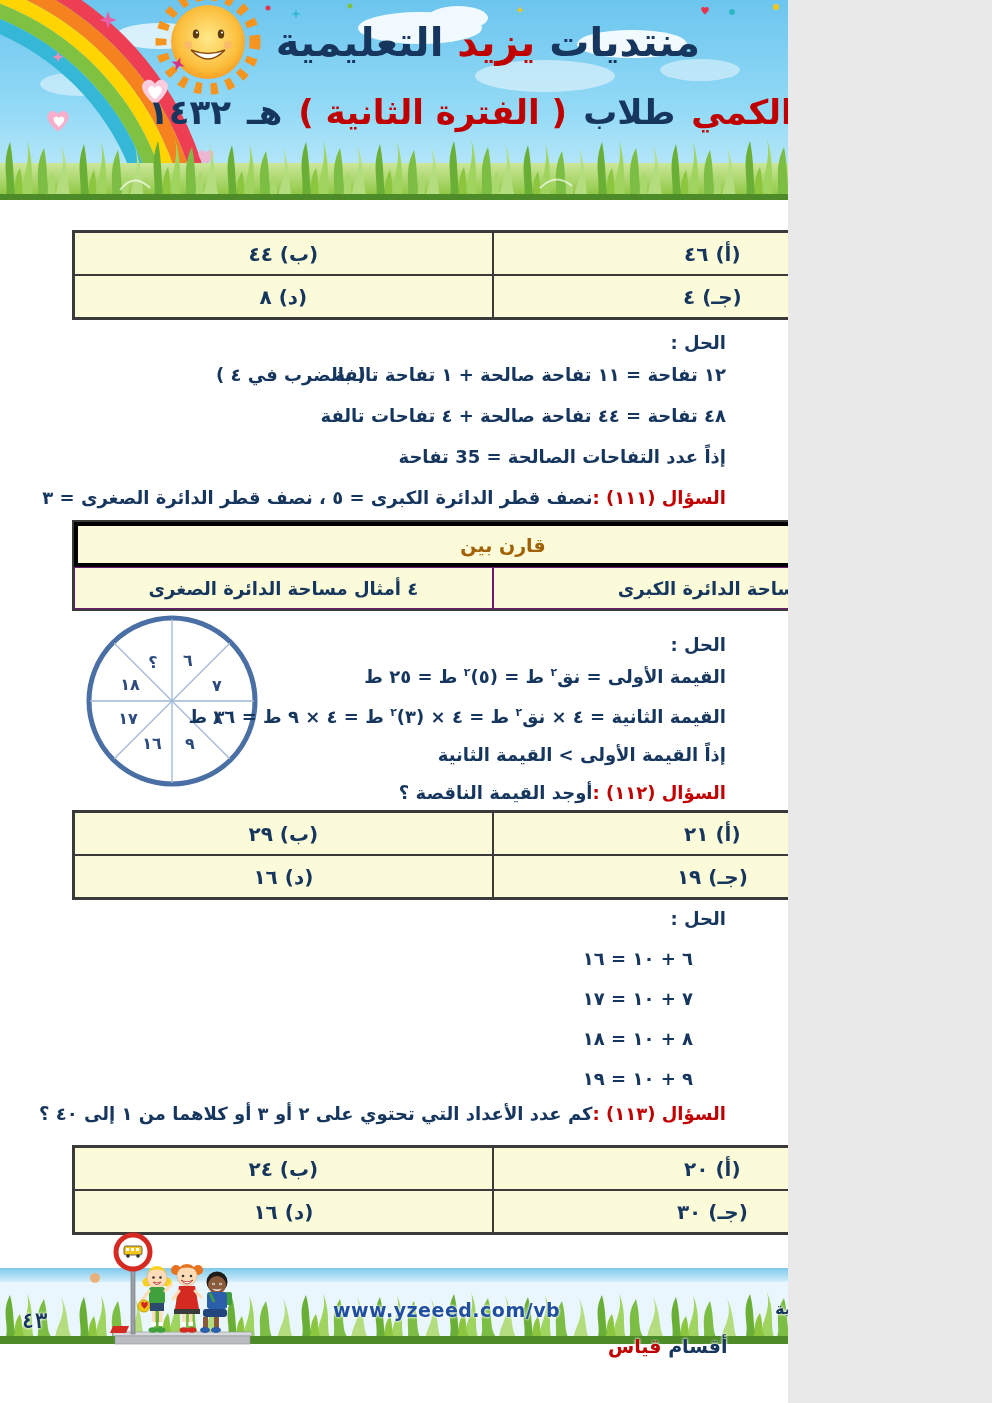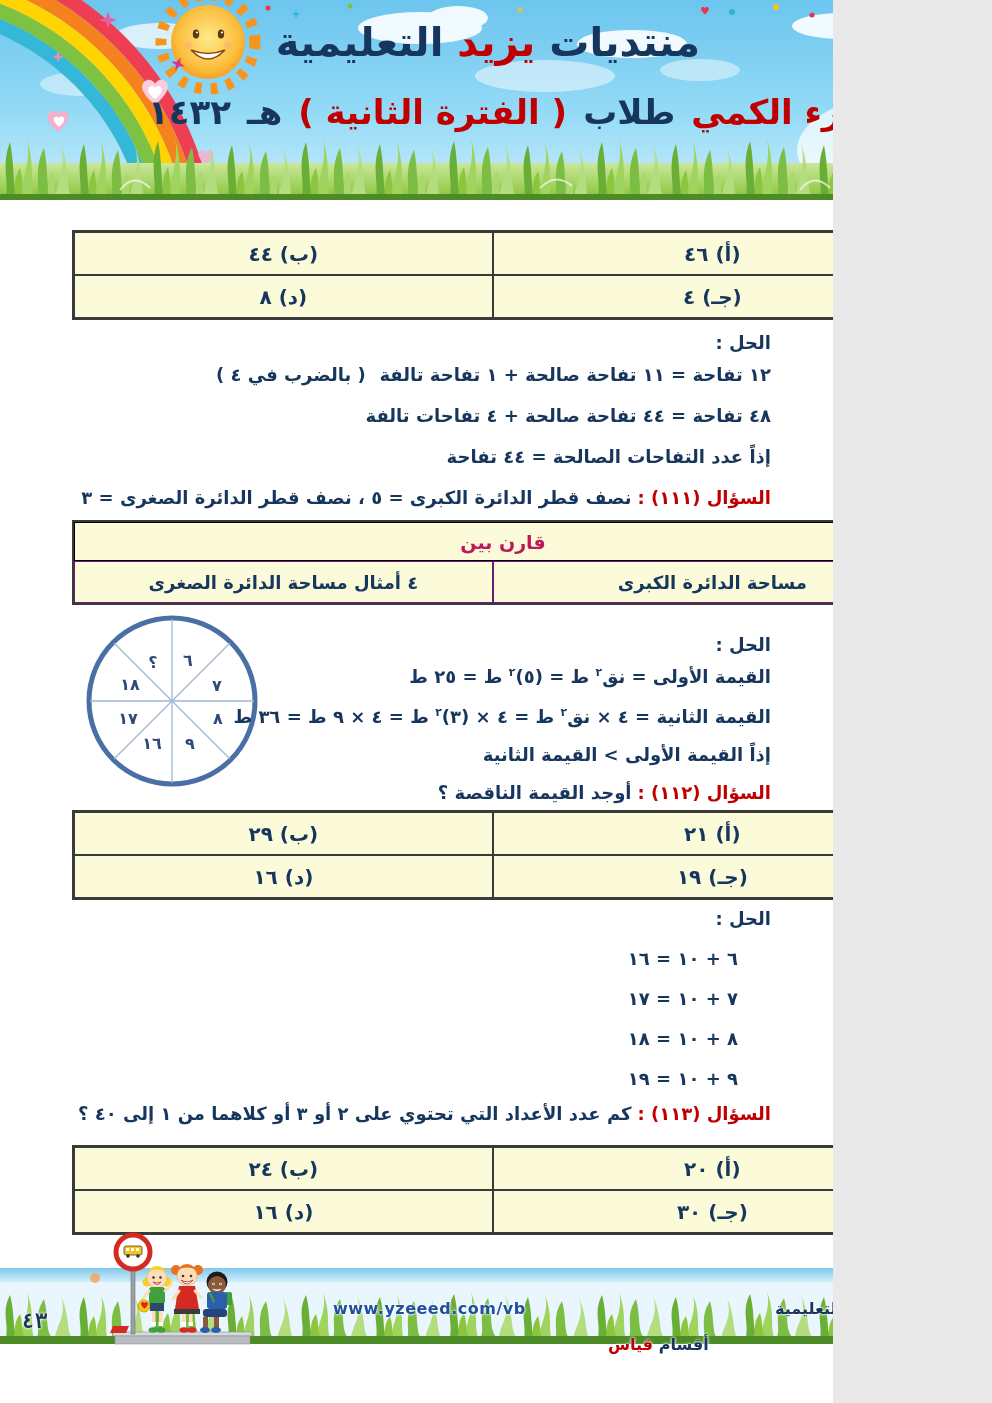--- a/index.html
+++ b/index.html
@@ -1,43 +1,43 @@
 <!DOCTYPE html>
 <html><head>
 <meta charset="utf-8">
 <style>
   html,body{margin:0;padding:0;background:#e9e9e9;}
   #page{position:relative;width:788px;height:1403px;background:#ffffff;overflow:hidden;
-        font-family:"DejaVu Sans",sans-serif;font-weight:bold;padding-left:45px;}
+        font-family:"DejaVu Sans",sans-serif;font-weight:bold;}
   .abs{position:absolute;}
   .navy{color:#17365D;}
   .red{color:#C00000;}
   .row{position:absolute;left:62px;right:62px;direction:rtl;text-align:right;
        font-size:18px;line-height:28px;color:#17365D;white-space:nowrap;}
-  .qlabel{margin-left:6px;}
+  .qlabel{}
   sup{font-size:11px;}
   
   .anstable{position:absolute;left:72px;width:858px;background:#FBFBD9;
             border:2px solid #3a3a3a;display:grid;grid-template-columns:51.2% 48.8%;direction:rtl;}
   .anscell{border:1px solid #3a3a3a;height:41px;display:flex;align-items:center;justify-content:center;
            font-size:20px;color:#17365D;}
   
   .cmp{position:absolute;left:72px;top:520px;width:858px;background:#FBFBD9;border:2px solid #3a3a3a;
        display:grid;grid-template-columns:51.2% 48.8%;direction:rtl;}
-  .cmphead{grid-column:1 / span 2;border:1px solid #000000;height:37px;display:flex;align-items:center;
-           justify-content:center;font-size:19px;color:#be185d;}
+  .cmphead{grid-column:1 / span 2;border:4px solid #000000;height:37px;display:flex;align-items:center;
+           justify-content:center;font-size:19px;color:#a16207;}
   .cmpcell{border:1px solid #701a75;height:40px;display:flex;align-items:center;justify-content:center;
            font-size:18px;color:#17365D;}
   
   #h-line1{position:absolute;left:290px;top:16px;width:410px;text-align:center;direction:rtl;
            font-size:40px;line-height:52px;white-space:nowrap;}
   #h-line2{position:absolute;left:148px;top:90px;display:flex;gap:16px;align-items:baseline;
            font-size:34px;line-height:44px;white-space:nowrap;}
   
-  .ft{position:absolute;font-size:16px;white-space:nowrap;text-shadow:0 0 3px #fff,0 0 3px #fff;}
+  .ft{position:absolute;font-size:19px;white-space:nowrap;text-shadow:0 0 3px #fff,0 0 3px #fff;}
 </style>
 </head>
 <body>
 
 <div id="page">
 
   <div class="abs" style="left:0;top:0;width:992px;height:200px;">
     <svg width="992" height="200" viewBox="0 0 992 200">
       <defs>
         <linearGradient id="skyg" x1="0" y1="0" x2="0" y2="1">
@@ -189,21 +189,21 @@
     <div class="anscell">(جـ) ٤</div>
     <div class="anscell">(د) ٨</div>
   </div>
 
   <div class="row red" style="top:329px;">الحل :</div>
   <div class="row" style="top:361px;">
     <span>١٢ تفاحة = ١١ تفاحة صالحة + ١ تفاحة تالفة</span>
     <span class="abs navy" style="left:154px;top:0;">( بالضرب في ٤ )</span>
   </div>
   <div class="row" style="top:402px;">٤٨ تفاحة = ٤٤ تفاحة صالحة + ٤ تفاحات تالفة</div>
-  <div class="row" style="top:443px;">إذاً عدد التفاحات الصالحة = ٤٤ تفاحة</div>
+  <div class="row" style="top:443px;">إذاً عدد التفاحات الصالحة = 35 تفاحة</div>
 
   <div class="row" style="top:484px;">
     <span class="red qlabel">السؤال (١١١) :</span><span>نصف قطر الدائرة الكبرى = ٥ ، نصف قطر الدائرة الصغرى = ٣</span>
   </div>
 
   <div class="cmp">
     <div class="cmphead">قارن بين</div>
     <div class="cmpcell">مساحة الدائرة الكبرى</div>
     <div class="cmpcell">٤ أمثال مساحة الدائرة الصغرى</div>
   </div>

